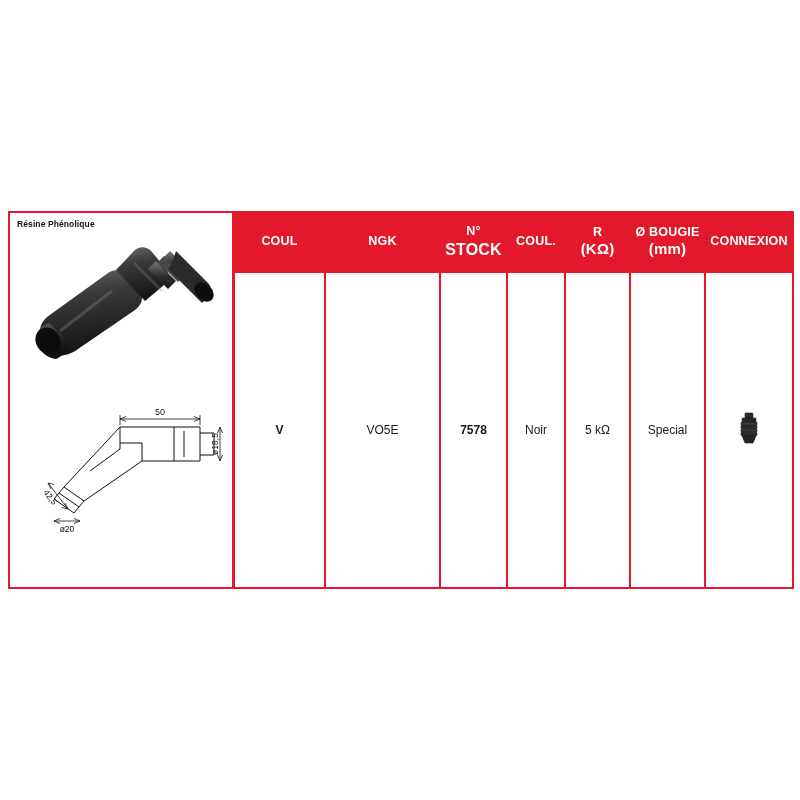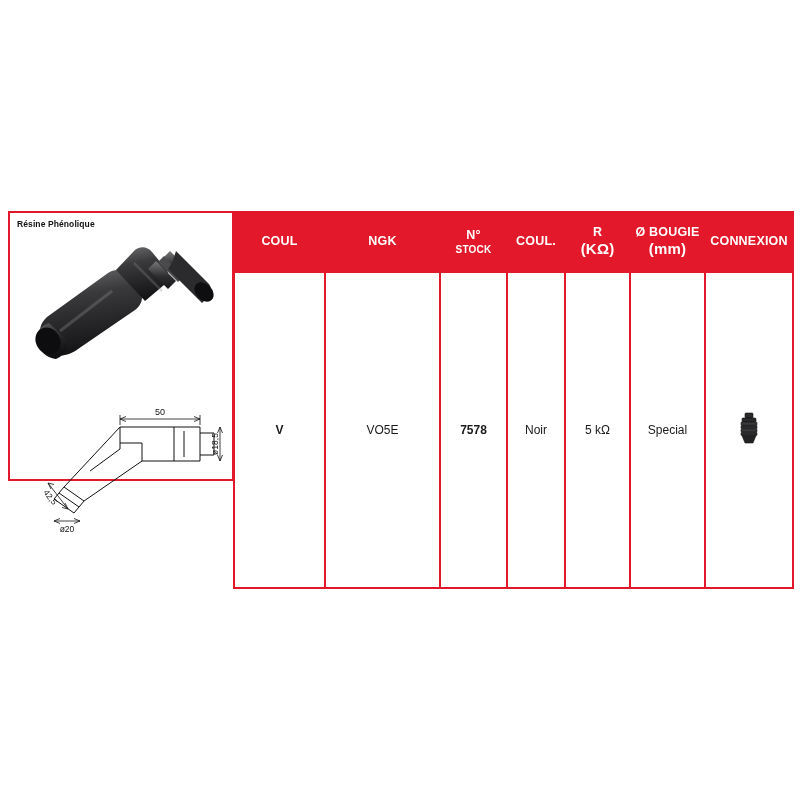--- a/index.html
+++ b/index.html
@@ -18,21 +18,21 @@
     width: 800px;
     height: 800px;
     background: #ffffff;
   }
   
   #product-panel {
     position: absolute;
     left: 8px;
     top: 211px;
     width: 226px;
-    height: 270px;
+    height: 378px;
     border: 2px solid #e3192b;
     box-sizing: border-box;
     background: #ffffff;
   }
   #material-label {
     position: absolute;
     left: 7px;
     top: 6px;
     font-size: 8.5px;
     font-weight: bold;
@@ -210,21 +210,21 @@
     <thead>
       <tr>
         <th>
           <span>COUL</span>
         </th>
         <th>
           <span>NGK</span>
         </th>
         <th>
           <span>N°</span>
-          <span class="sub" style="font-size:10px">STOCK</span>
+          <span class="sub" style="font-size:16px">STOCK</span>
         </th>
         <th>
           <span>COUL.</span>
         </th>
         <th>
           <span>R</span>
           <span class="sub">(KΩ)</span>
         </th>
         <th>
           <span>Ø BOUGIE</span>

